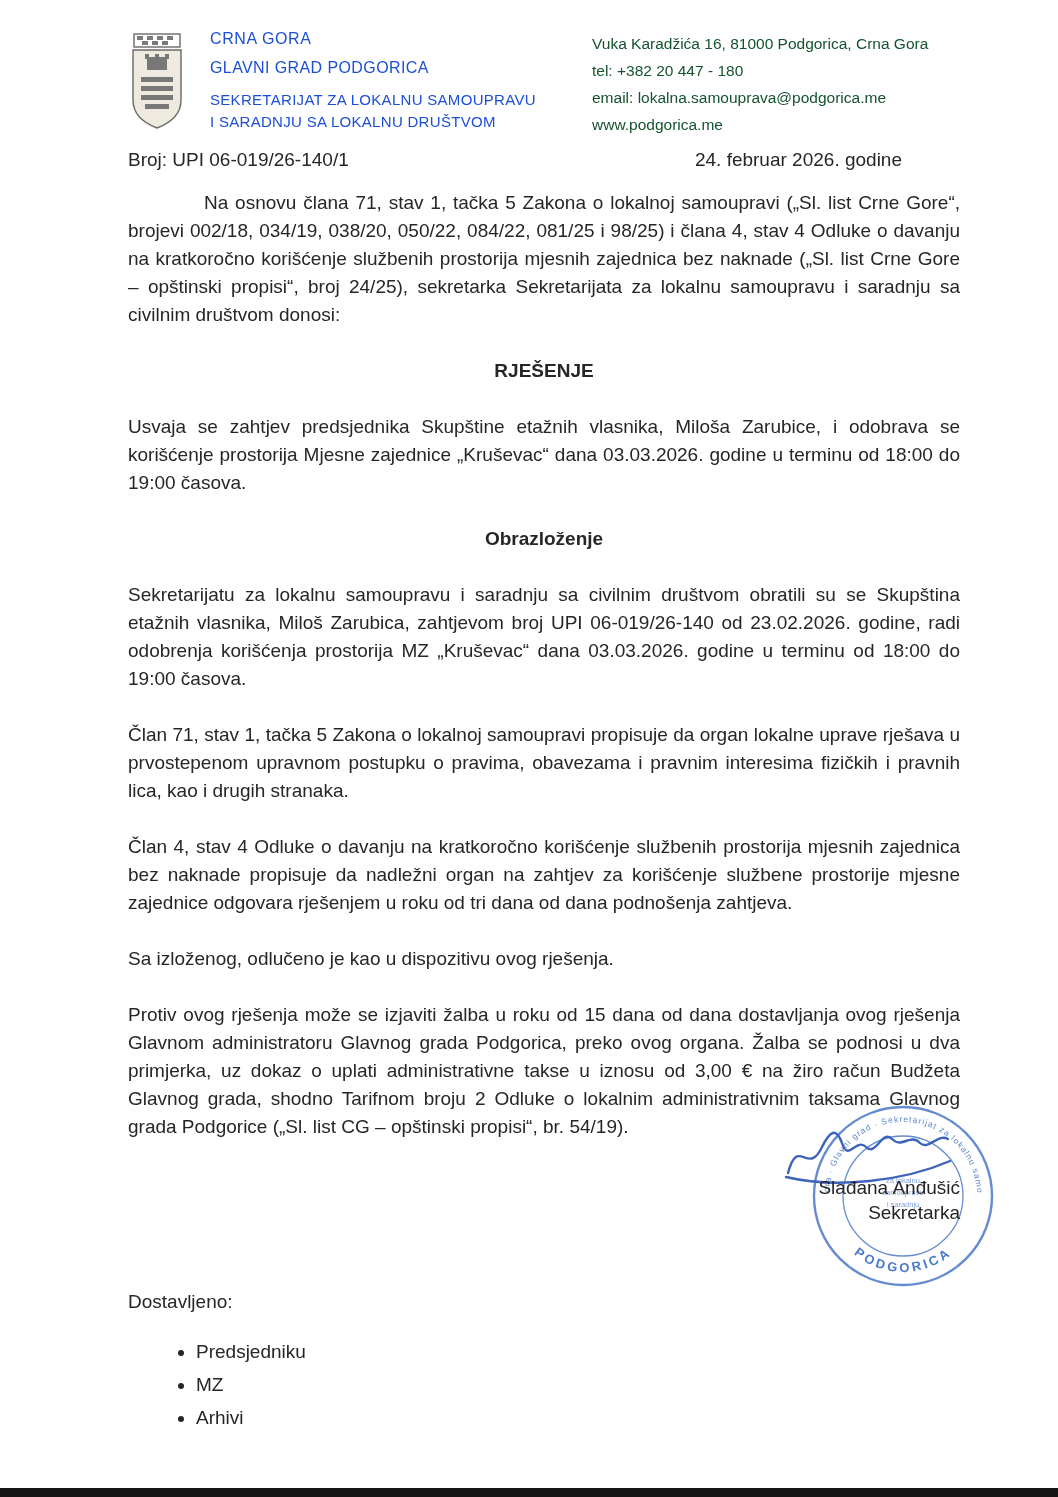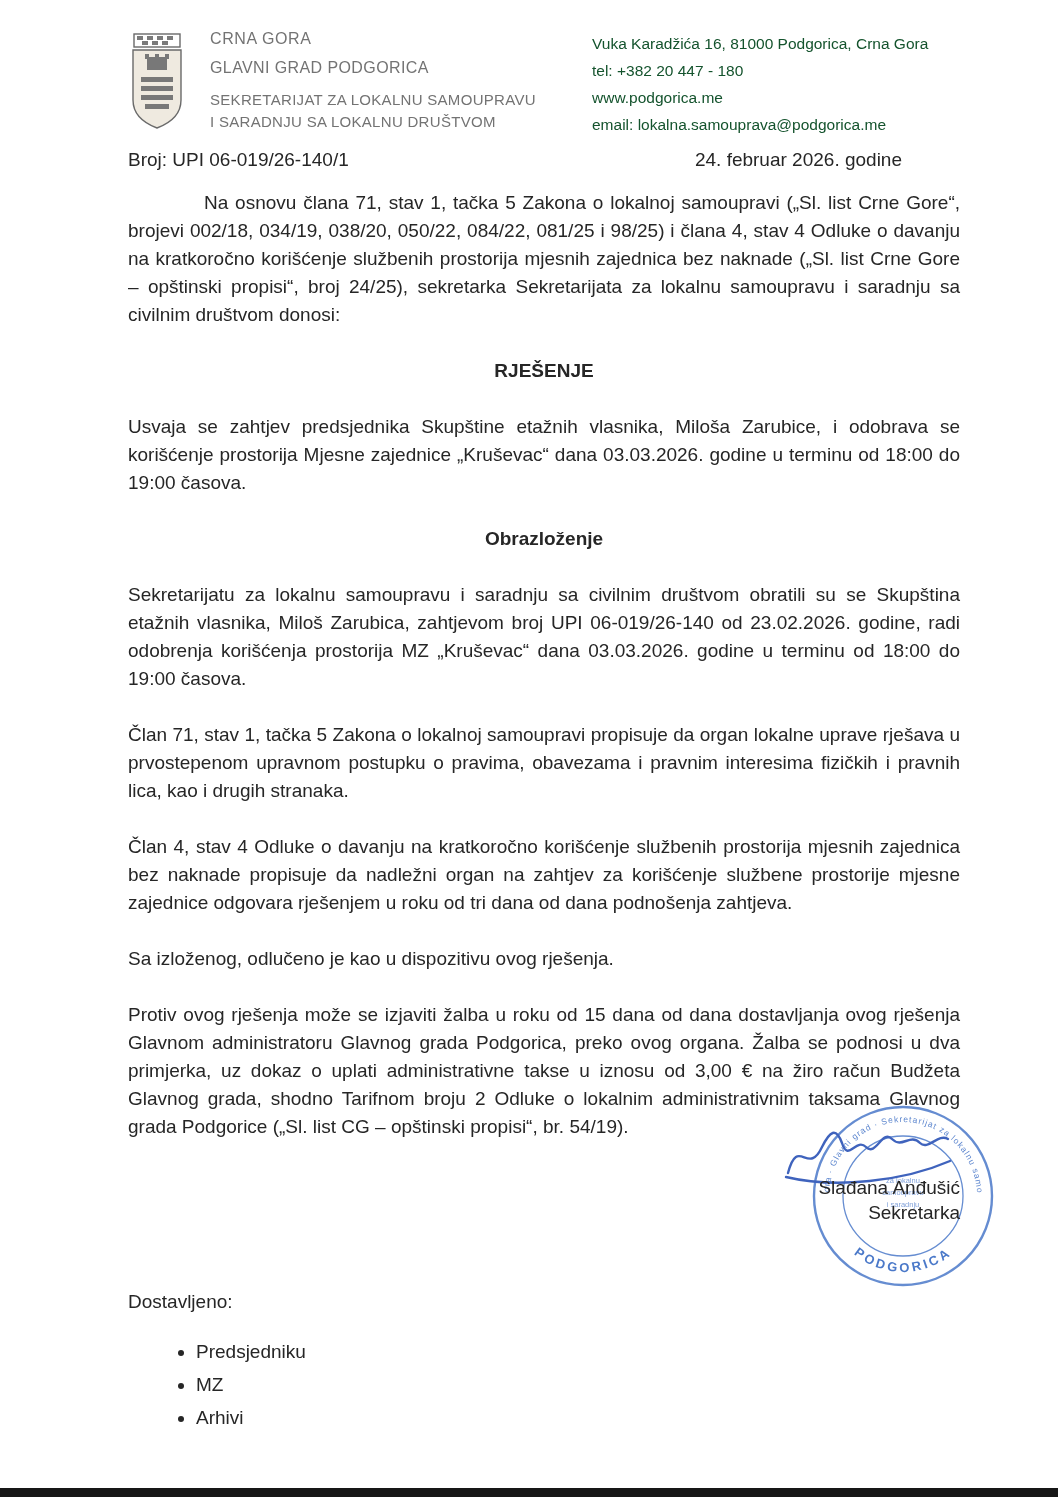--- a/index.html
+++ b/index.html
@@ -16,21 +16,21 @@
   .doc {
     position: absolute;
     left: 128px;
     top: 30px;
     width: 832px;
   }
 
   
   .header { display: flex; align-items: flex-start; }
   .logo-wrap { width: 58px; flex: 0 0 58px; margin-top: 2px; }
-  .org-block { margin-left: 24px; color: #737373; }
+  .org-block { margin-left: 24px; color: #1d4ed8; }
   .org-line1 { font-size: 16px; letter-spacing: 0.6px; margin-bottom: 11px; }
   .org-line2 { font-size: 16px; letter-spacing: 0.4px; margin-bottom: 12px; }
   .org-line3, .org-line4 { font-size: 15px; letter-spacing: 0.3px; line-height: 22px; }
   .contact-block { margin-left: auto; color: #14532d; font-size: 15.5px; line-height: 27px; width: 368px; }
 
   
   .meta-row { display: flex; justify-content: space-between; margin-top: 11px; font-size: 19px; }
   .meta-date { margin-right: 58px; }
 
   
@@ -86,22 +86,22 @@
       </div>
       <div class="org-block">
         <div class="org-line1">CRNA GORA</div>
         <div class="org-line2">GLAVNI GRAD PODGORICA</div>
         <div class="org-line3">SEKRETARIJAT ZA LOKALNU SAMOUPRAVU</div>
         <div class="org-line4">I SARADNJU SA LOKALNU DRUŠTVOM</div>
       </div>
       <div class="contact-block">
         <div>Vuka Karadžića 16, 81000 Podgorica, Crna Gora</div>
         <div>tel: +382 20 447 - 180</div>
+        <div>email: lokalna.samouprava@podgorica.me</div>
         <div>www.podgorica.me</div>
-        <div>email: lokalna.samouprava@podgorica.me</div>
       </div>
     </div>
 
     <div class="meta-row">
       <span>Broj: UPI 06-019/26-140/1</span>
       <span class="meta-date">24. februar 2026. godine</span>
     </div>
 
     <div class="body-text">
       <p class="para indent">Na osnovu člana 71, stav 1, tačka 5 Zakona o lokalnoj samoupravi („Sl. list Crne Gore“, brojevi 002/18, 034/19, 038/20, 050/22, 084/22, 081/25 i 98/25) i člana 4, stav 4 Odluke o davanju na kratkoročno korišćenje službenih prostorija mjesnih zajednica bez naknade („Sl. list Crne Gore – opštinski propisi“, broj 24/25), sekretarka Sekretarijata za lokalnu samoupravu i saradnju sa civilnim društvom donosi:</p>

